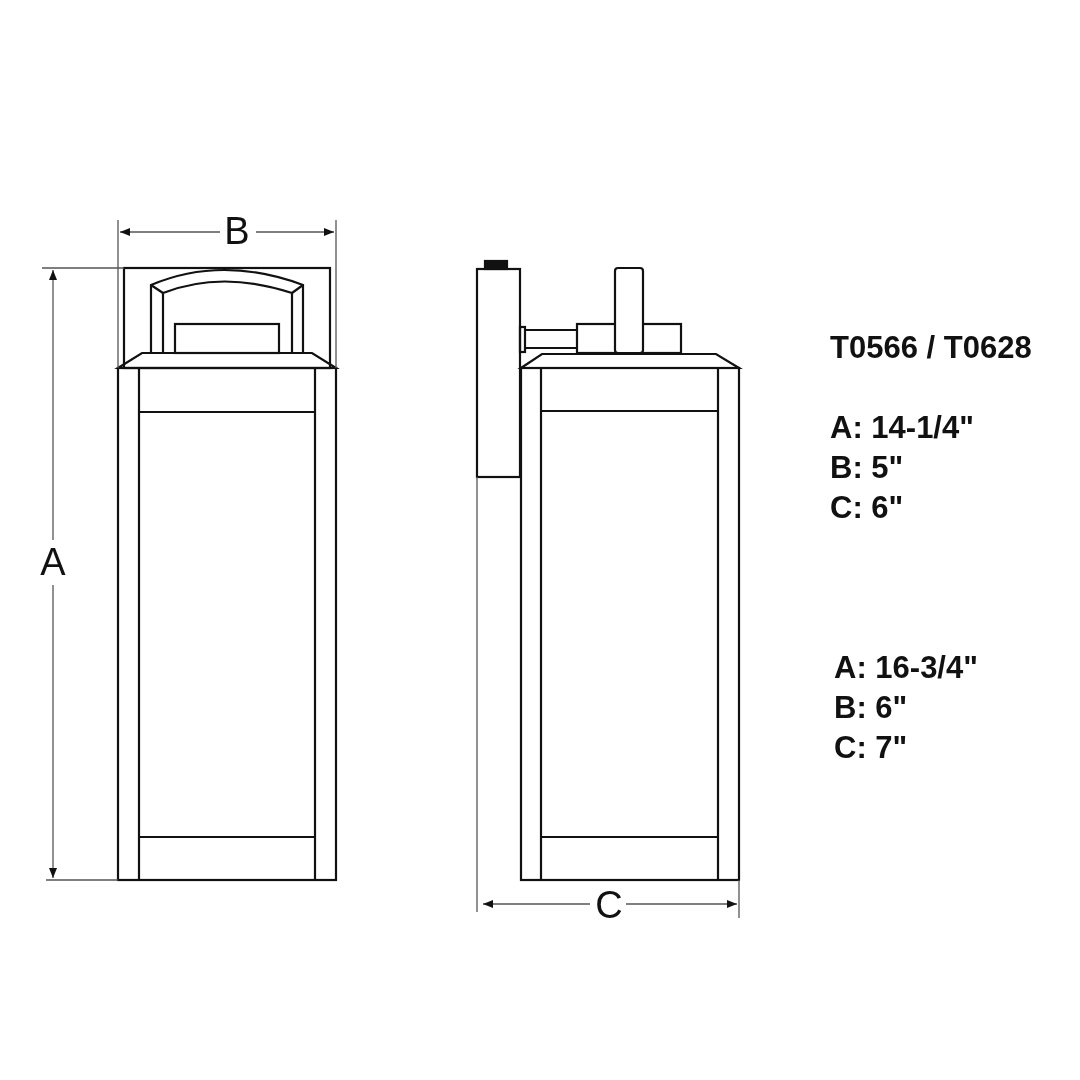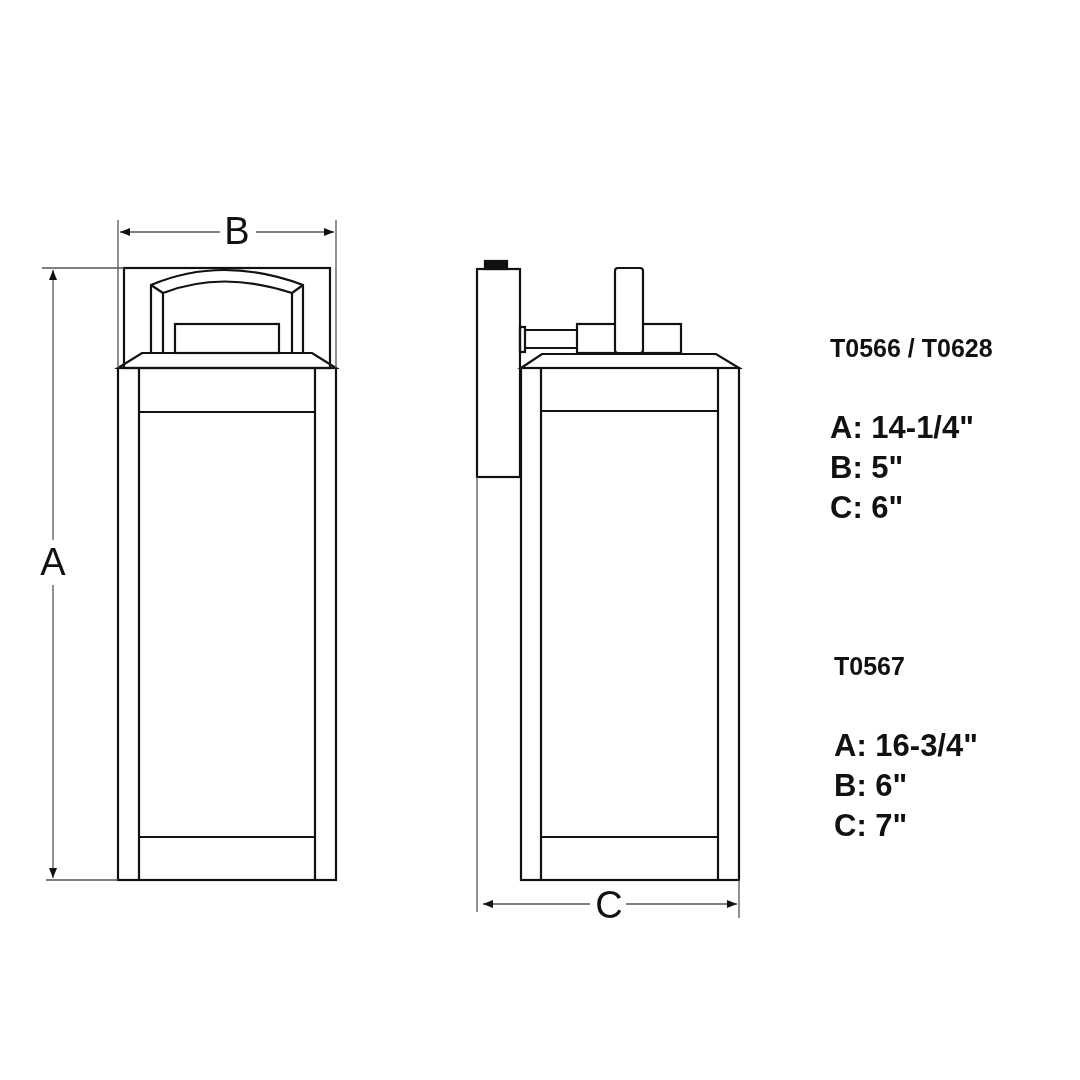--- a/index.html
+++ b/index.html
@@ -1,20 +1,20 @@
 <!DOCTYPE html>
 <html><head>
 <meta charset="utf-8">
 <style>
   html, body { margin: 0; padding: 0; background: #ffffff; }
   body { width: 1080px; height: 1080px; position: relative; overflow: hidden; font-family: "Liberation Sans", sans-serif; }
   svg#drawing { position: absolute; left: 0; top: 0; }
   .dimlabel { font-family: "Liberation Sans", sans-serif; font-size: 38px; fill: #111; }
   .specs { position: absolute; color: #111; font-family: "Liberation Sans", sans-serif; font-weight: bold; }
-  .specs .model { font-size: 25px; line-height: 36px; margin-bottom: 42px; }
+  .specs .model { font-size: 31px; line-height: 36px; margin-bottom: 42px; }
   .specs .dim { font-size: 31px; line-height: 40px; }
 </style>
 </head>
 <body>
 
 <svg id="drawing" width="1080" height="1080" viewBox="0 0 1080 1080">
   <defs>
     <marker id="arr" viewBox="0 0 10 10" refX="10" refY="5" markerWidth="30" markerHeight="10" markerUnits="userSpaceOnUse" orient="auto-start-reverse">
       <path d="M0,1 L10,5 L0,9 Z" fill="#111"></path>
     </marker>
@@ -85,17 +85,16 @@
 </svg>
 
 <div class="specs" style="left:830px; top:330px;">
   <div class="model">T0566 / T0628</div>
   <div class="dim">A: 14-1/4"</div>
   <div class="dim">B: 5"</div>
   <div class="dim">C: 6"</div>
 </div>
 
 <div class="specs" style="left:834px; top:648px;">
-  <div class="model">T0567</div>
   <div class="dim">A: 16-3/4"</div>
   <div class="dim">B: 6"</div>
   <div class="dim">C: 7"</div>
 </div>
 
 </body></html>

